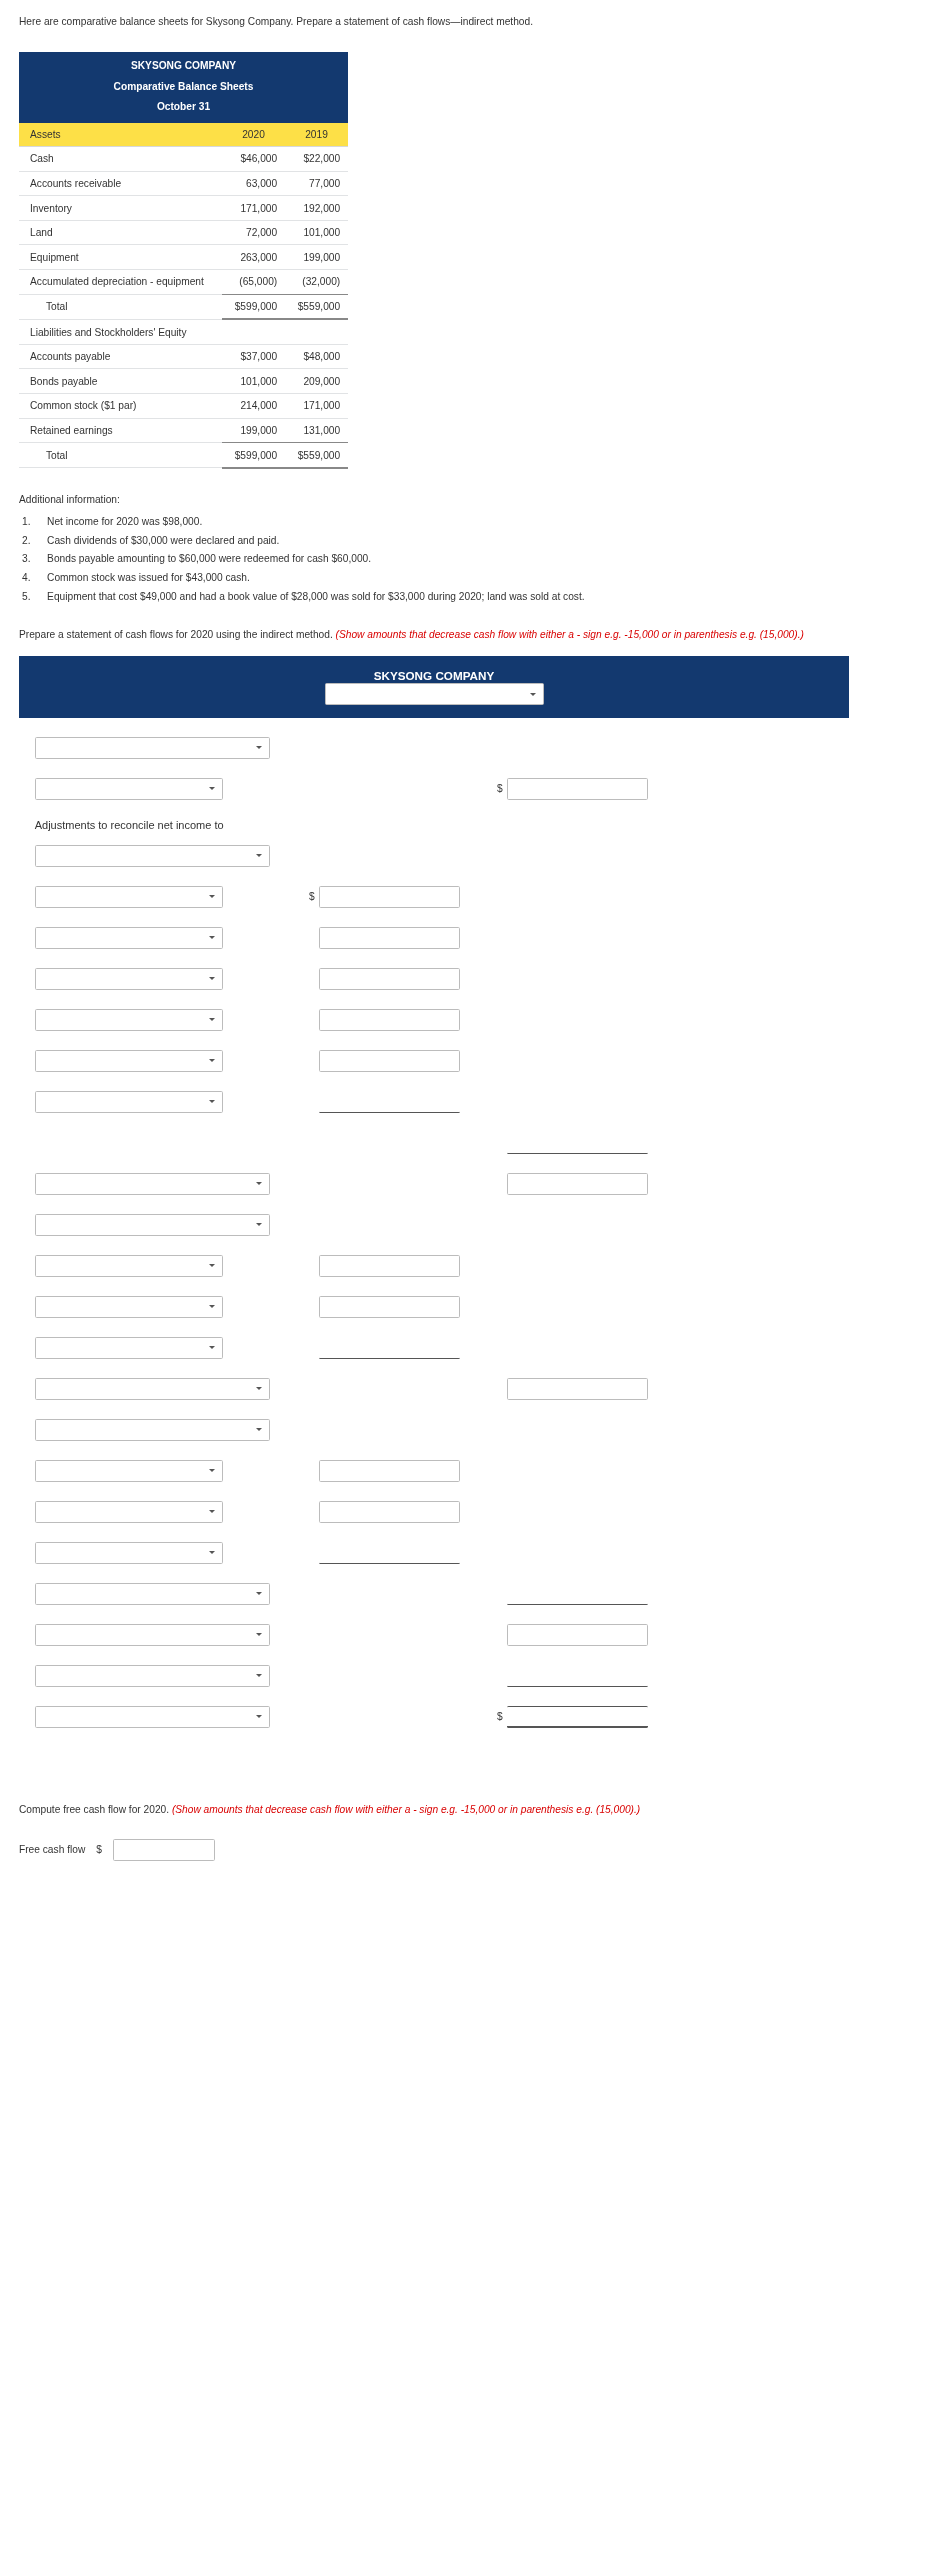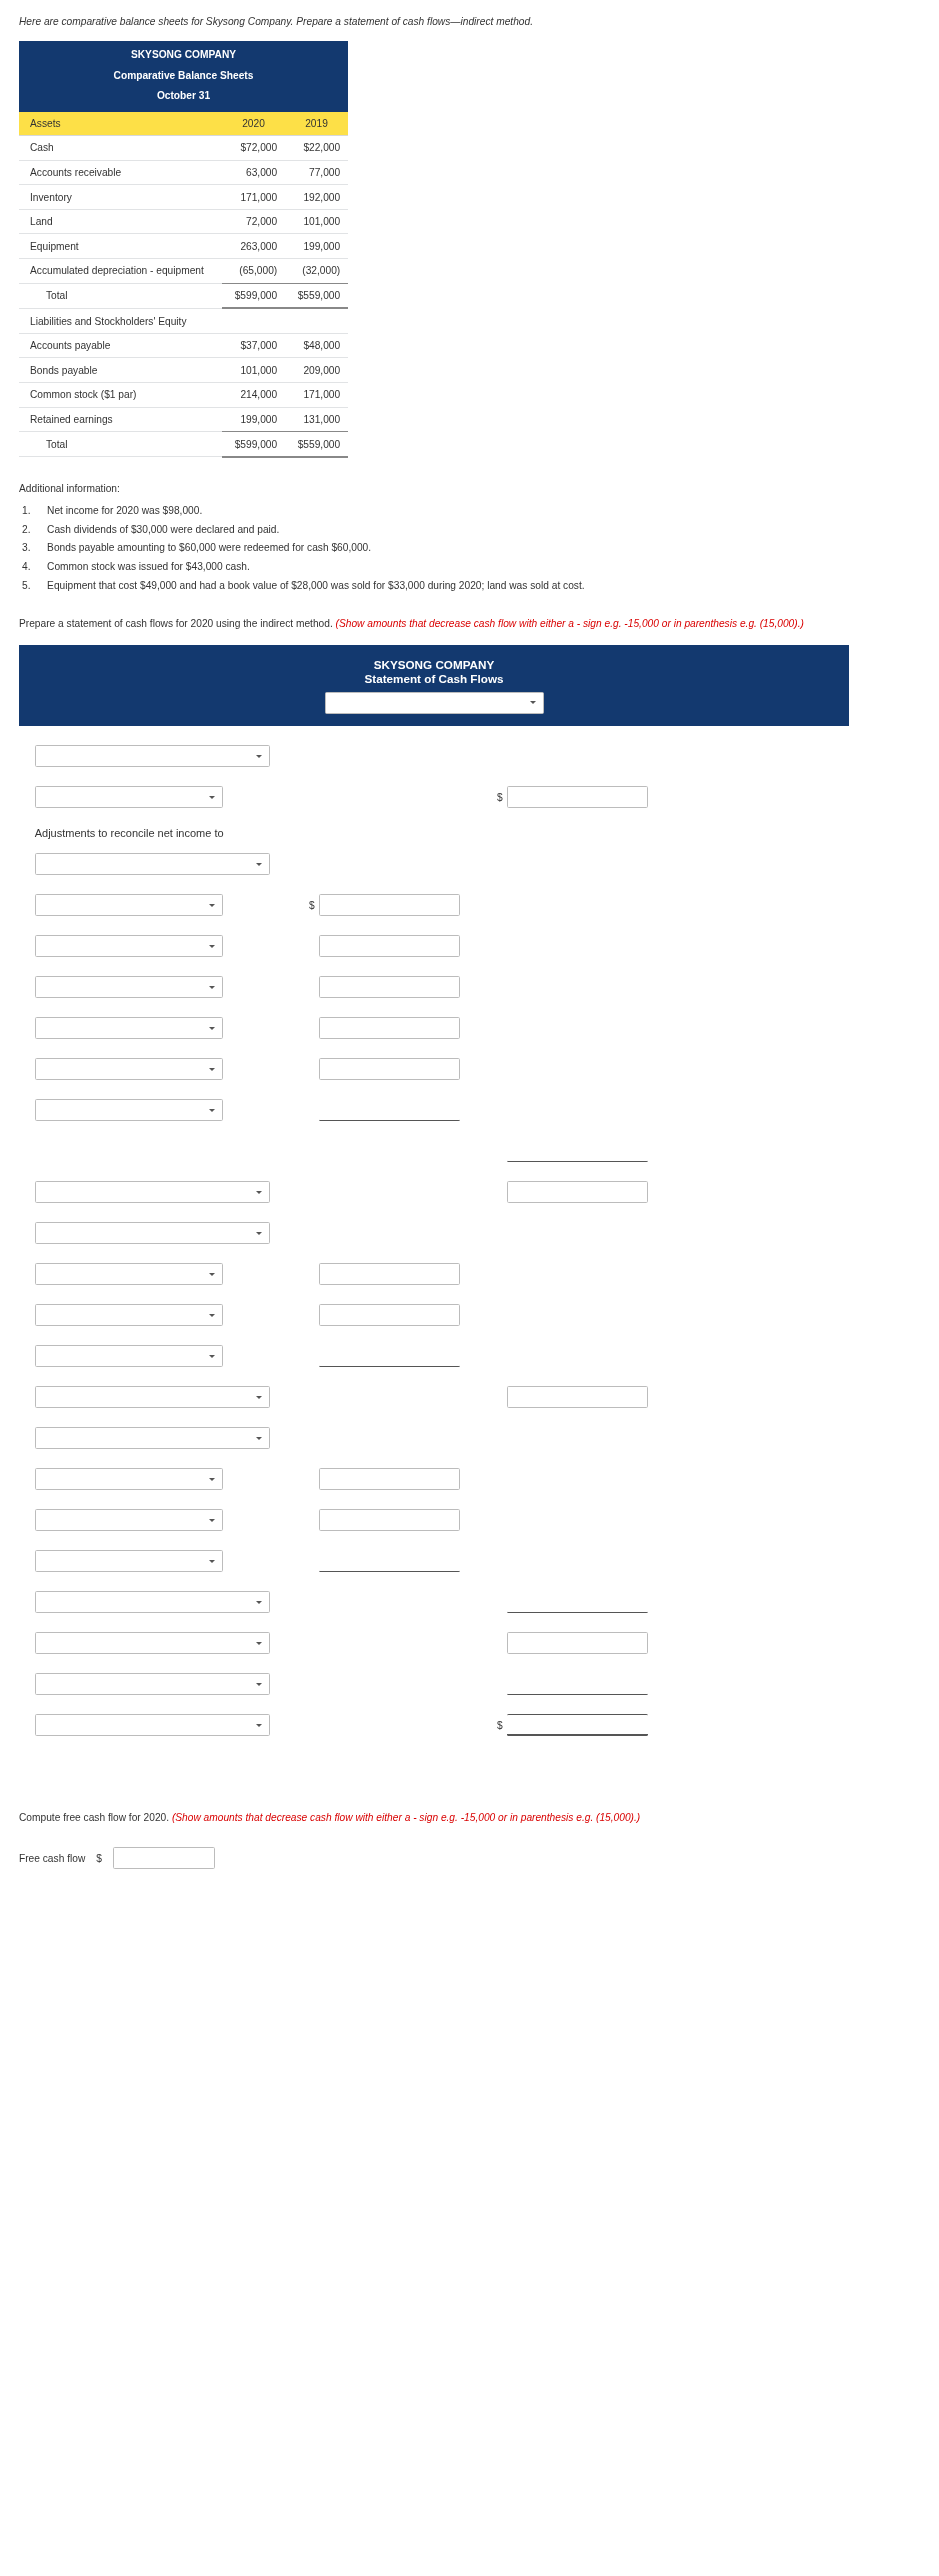--- a/index.html
+++ b/index.html
@@ -4,21 +4,21 @@
 <style>
   * { box-sizing: border-box; margin: 0; padding: 0; }
   body {
     font-family: -apple-system, "Segoe UI", "Helvetica Neue", Arial, sans-serif;
     font-size: 10.2px;
     color: #333;
     background: #fff;
     padding: 15.7px 19px;
     width: 939px;
   }
-  .intro { margin-bottom: 14px; font-style: italic; }
+  .intro { margin-bottom: 25px; }
 
   
   .bs-table { border-collapse: collapse; width: 329px; margin-bottom: 25px; }
   .bs-header td {
     background: #13396f;
     color: #fff;
     text-align: center;
     font-weight: 700;
     font-size: 10.2px;
     padding: 3.1px 6.3px;
@@ -129,21 +129,21 @@
   <tr class="bs-header">
         <td colspan="3" class="bs-header-bot">October 31</td>
       </tr>
   <tr class="bs-colhead">
     <td>Assets</td>
     <td>2020</td>
     <td>2019</td>
   </tr>
   <tr class="bs-row">
         <td class="label">Cash</td>
-        <td class="num">$72,000</td>
+        <td class="num">$46,000</td>
         <td class="num">$22,000</td>
       </tr>
   <tr class="bs-row">
         <td class="label">Accounts receivable</td>
         <td class="num">63,000</td>
         <td class="num">77,000</td>
       </tr>
   <tr class="bs-row">
         <td class="label">Inventory</td>
         <td class="num">171,000</td>
@@ -223,21 +223,20 @@
       <span class="addl-text">Equipment that cost $49,000 and had a book value of $28,000 was sold for $33,000 during 2020; land was sold at cost.</span>
     </div>
 </div>
 
 <p class="instr">
   <span>Prepare a statement of cash flows for 2020 using the indirect method. </span><span class="red-instr">(Show amounts that decrease cash flow with either a - sign e.g. -15,000 or in parenthesis e.g. (15,000).)</span>
 </p>
 
 <div class="scf-header">
   <div class="t1">SKYSONG COMPANY</div>
-  <div class="t2">Statement of Cash Flows</div>
   <div class="sel-wrap"><div class="select-like" style="width:219px"></div></div>
 </div>
 
 <div class="scf-body">
 
   <div class="scf-row">
     <div class="col-a">
         <div class="select-like wide"></div>
       </div>
   </div>

